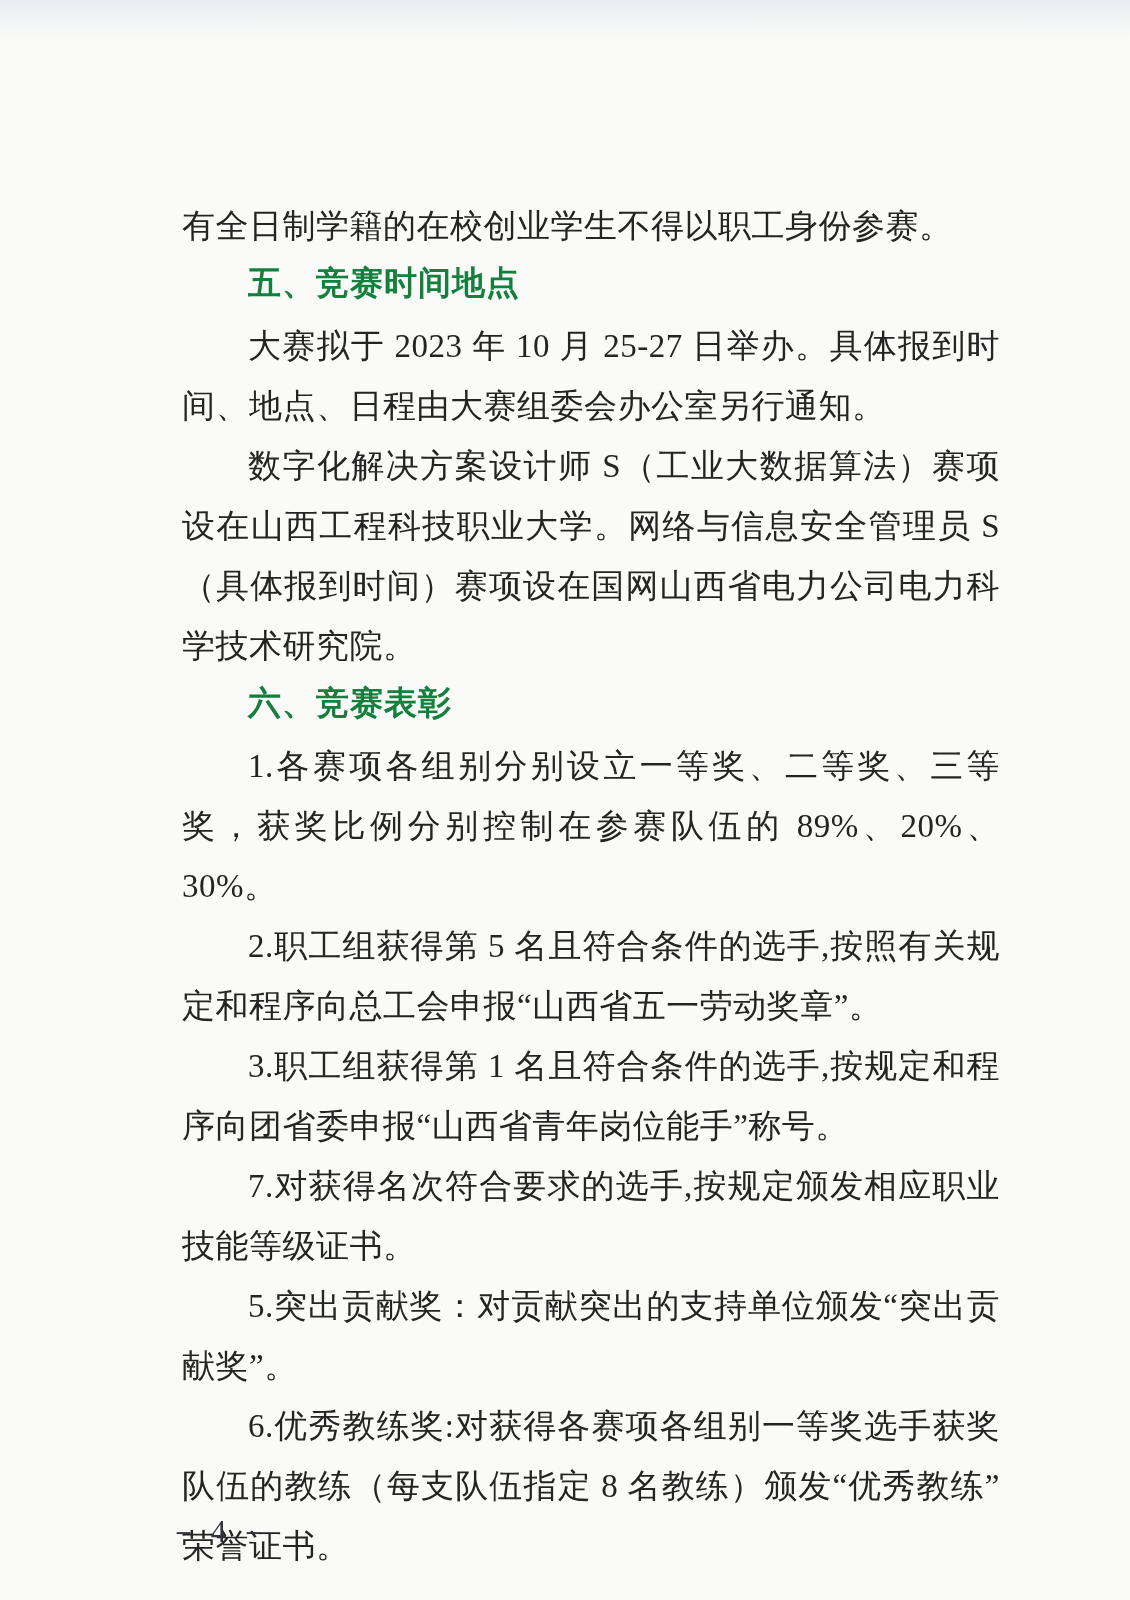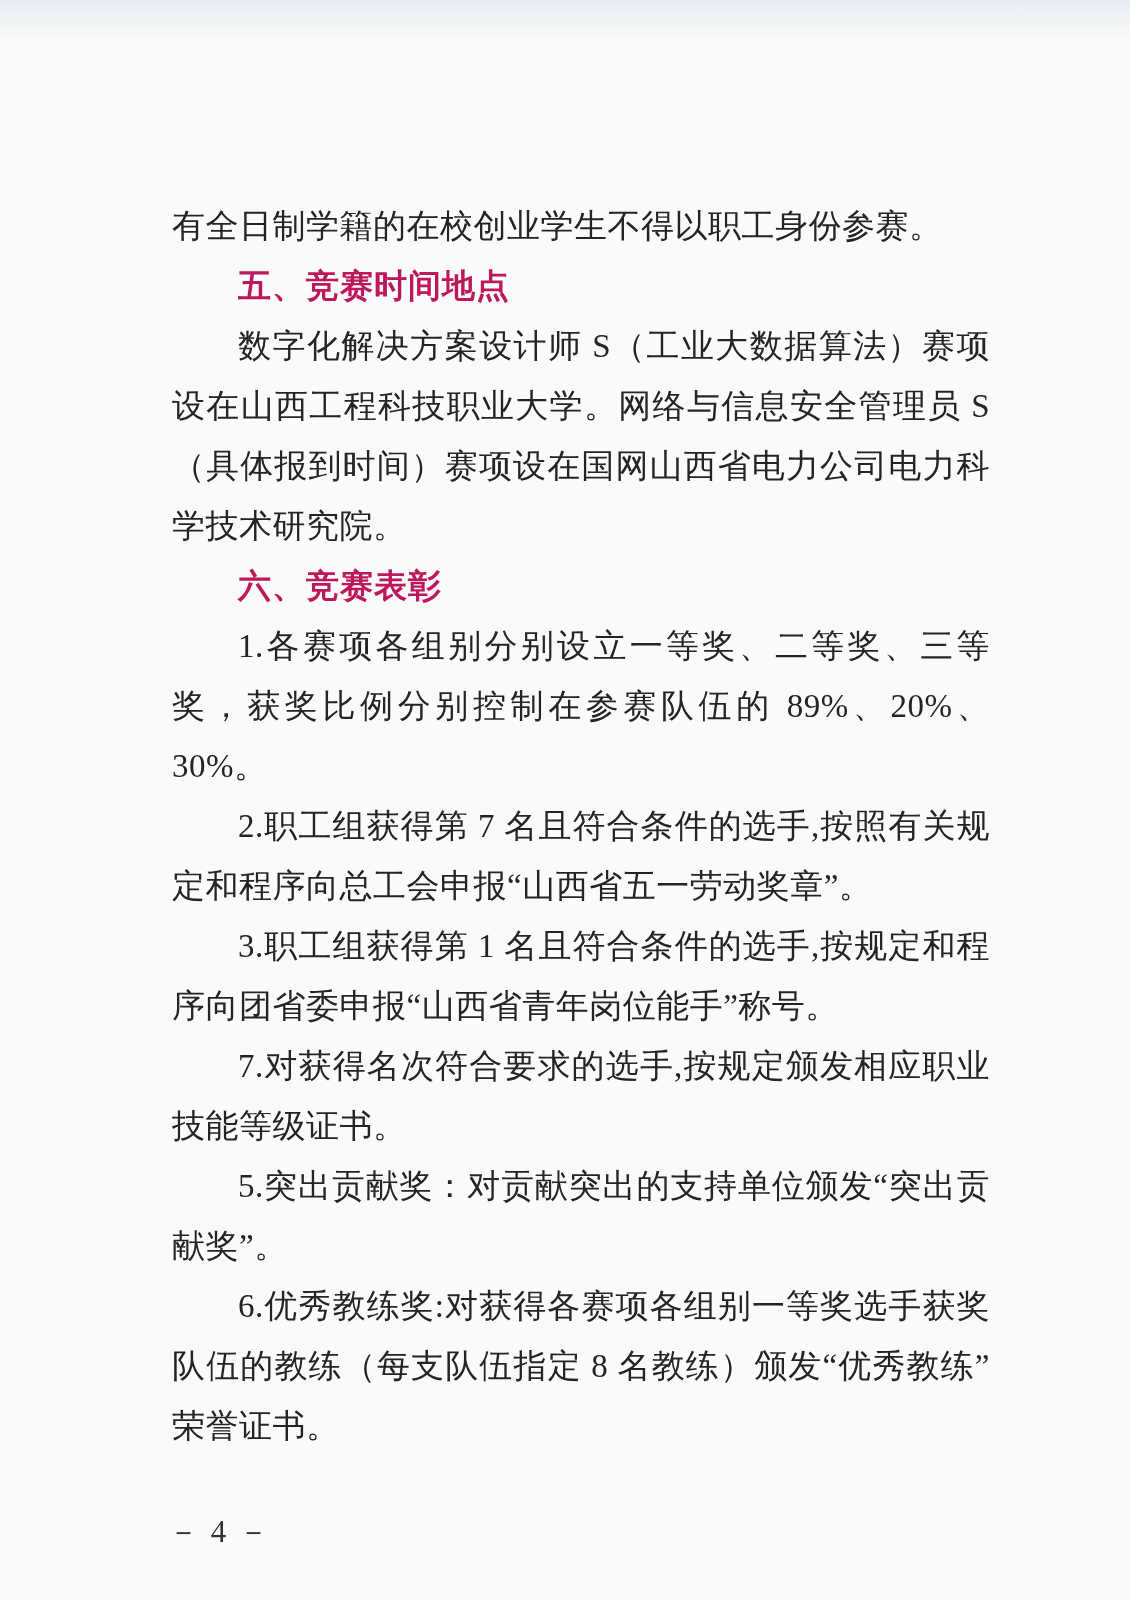--- a/index.html
+++ b/index.html
@@ -19,21 +19,21 @@
   
   .scan-top {
     position: absolute;
     top: 0; left: 0; right: 0;
     height: 40px;
     background: linear-gradient(180deg, #e8ecf2 0%, #f2f4f4 55%, rgba(250,251,248,0) 100%);
     pointer-events: none;
   }
   .content {
     position: absolute;
-    left: 172px;
+    left: 182px;
     top: 196px;
     width: 818px;
     color: #242424;
     font-size: 33px;
     line-height: 60px;
     text-align: justify;
     letter-spacing: 0.5px;
   }
   .para {
     margin: 0;
@@ -41,22 +41,22 @@
   }
   .para.flush {
     text-indent: 0;
   }
   .heading {
     margin: 0;
     text-indent: 2em;
     font-size: 33px;
     line-height: 60px;
     font-weight: 700;
-    font-family: Liberation Serif, serif;
-    color: #be185d;
+    font-family: Liberation Mono, monospace;
+    color: #15803d;
     letter-spacing: 1px;
   }
   .page-number {
     position: absolute;
     left: 168px;
     top: 1512px;
     font-size: 31px;
     line-height: 40px;
     color: #30343a;
     letter-spacing: 2px;
@@ -67,28 +67,29 @@
 <body>
 
 <div class="page">
   <div class="scan-top"></div>
 
   <main class="content">
     <p class="para flush">有全日制学籍的在校创业学生不得以职工身份参赛。</p>
 
     <h2 class="heading">五、竞赛时间地点</h2>
 
+    <p class="para">大赛拟于 2023 年 10 月 25-27 日举办。具体报到时间、地点、日程由大赛组委会办公室另行通知。</p>
 
     <p class="para">数字化解决方案设计师 S（工业大数据算法）赛项设在山西工程科技职业大学。网络与信息安全管理员 S（具体报到时间）赛项设在国网山西省电力公司电力科学技术研究院。</p>
 
     <h2 class="heading">六、竞赛表彰</h2>
 
     <p class="para">1.各赛项各组别分别设立一等奖、二等奖、三等奖，获奖比例分别控制在参赛队伍的 89%、20%、30%。</p>
 
-    <p class="para">2.职工组获得第 7 名且符合条件的选手,按照有关规定和程序向总工会申报“山西省五一劳动奖章”。</p>
+    <p class="para">2.职工组获得第 5 名且符合条件的选手,按照有关规定和程序向总工会申报“山西省五一劳动奖章”。</p>
 
     <p class="para">3.职工组获得第 1 名且符合条件的选手,按规定和程序向团省委申报“山西省青年岗位能手”称号。</p>
 
     <p class="para">7.对获得名次符合要求的选手,按规定颁发相应职业技能等级证书。</p>
 
     <p class="para">5.突出贡献奖：对贡献突出的支持单位颁发“突出贡献奖”。</p>
 
     <p class="para">6.优秀教练奖:对获得各赛项各组别一等奖选手获奖队伍的教练（每支队伍指定 8 名教练）颁发“优秀教练”荣誉证书。</p>
   </main>
 

